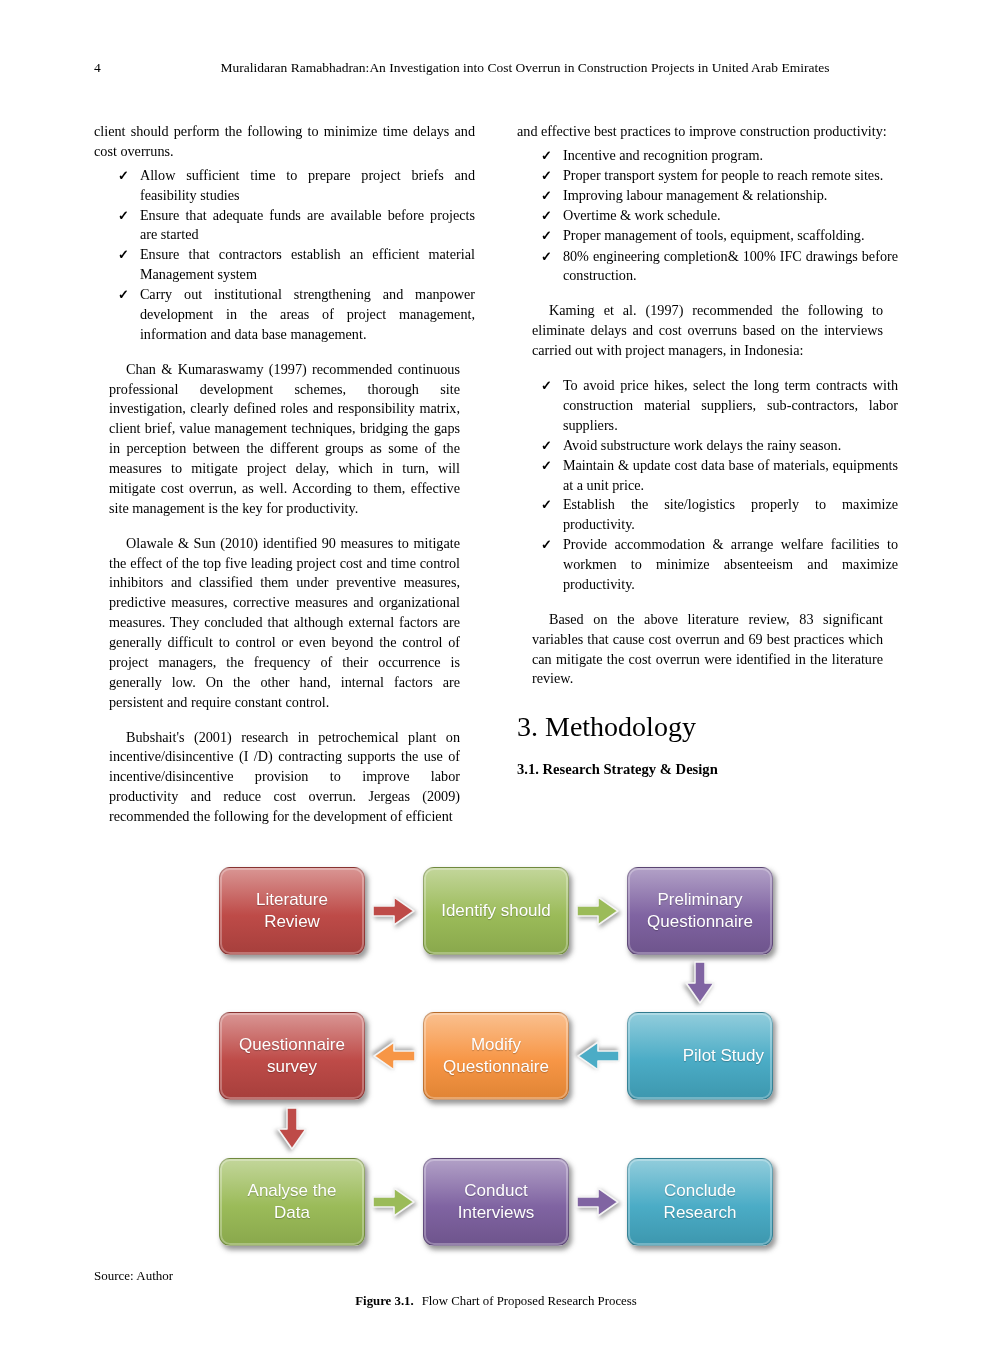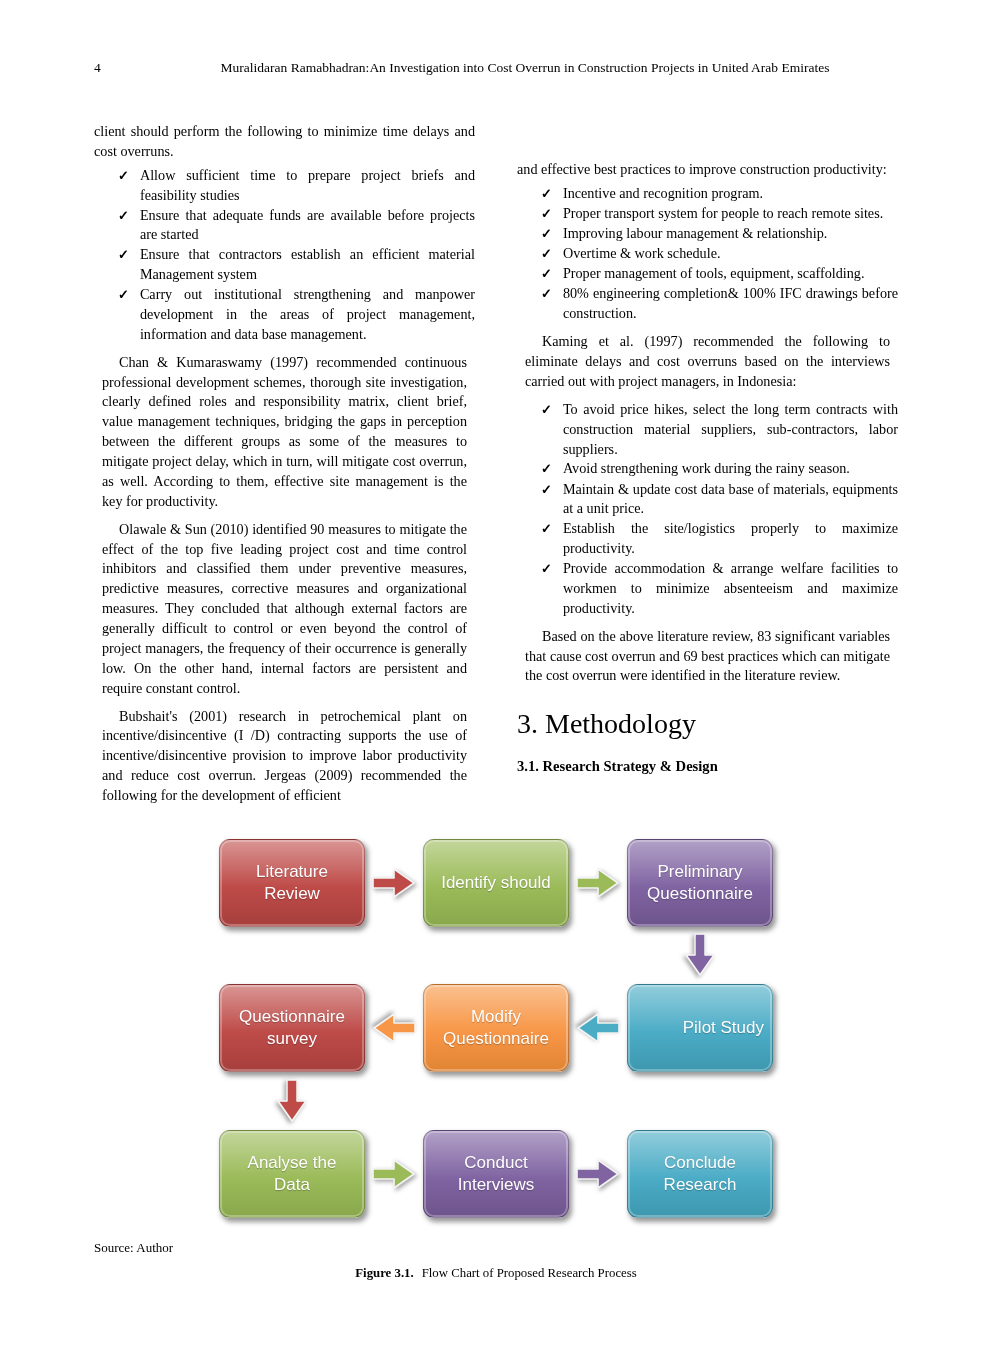--- a/index.html
+++ b/index.html
@@ -9,23 +9,23 @@
     padding:60px 94px 0 94px;
     font-family:"Liberation Serif", serif; color:#000;
   }
   
   .running-head { display:flex; align-items:baseline; font-size:13.5px; }
   .page-num { width:58px; flex:0 0 auto; }
   .head-center { flex:1; text-align:center; white-space:nowrap; }
   .head-author { }
 
   
-  .two-col { display:flex; gap:42px; margin-top:46px;align-items:center; }
+  .two-col { display:flex; gap:42px; margin-top:46px; }
   .col { flex:1; font-size:14.2px; line-height:1.40; text-align:justify; }
-  .para { margin:8px; text-indent:17px; }
+  .para { margin:15px; text-indent:17px; }
   .para-noindent { margin:0; text-indent:0; }
 
   ul.checklist { list-style:none; margin:4px 0 5px 0; padding:0 0 0 24px; }
   ul.checklist li { display:flex; gap:11px; align-items:flex-start; }
   .check { flex:0 0 auto; font-size:13px; font-weight:bold; line-height:1.55; }
   .li-text { flex:1; text-align:justify; }
 
   .section-heading {
     font-size:28px; font-weight:normal; text-align:left;
     margin:18px 0 12px 0; text-indent:0;
@@ -143,21 +143,21 @@
 
       <p class="para">Kaming et al. (1997) recommended the following to eliminate delays and cost overruns based on the interviews carried out with project managers, in Indonesia:</p>
 
       <ul class="checklist">
         <li>
           <span class="check">✓</span>
           <span class="li-text">To avoid price hikes, select the long term contracts with construction material suppliers, sub-contractors, labor suppliers.</span>
         </li>
         <li>
           <span class="check">✓</span>
-          <span class="li-text">Avoid strengthening work during the rainy season.</span>
+          <span class="li-text">Avoid substructure work delays the rainy season.</span>
         </li>
         <li>
           <span class="check">✓</span>
           <span class="li-text">Maintain &amp; update cost data base of materials, equipments at a unit price.</span>
         </li>
         <li>
           <span class="check">✓</span>
           <span class="li-text">Establish the site/logistics properly to maximize productivity.</span>
         </li>
         <li>

